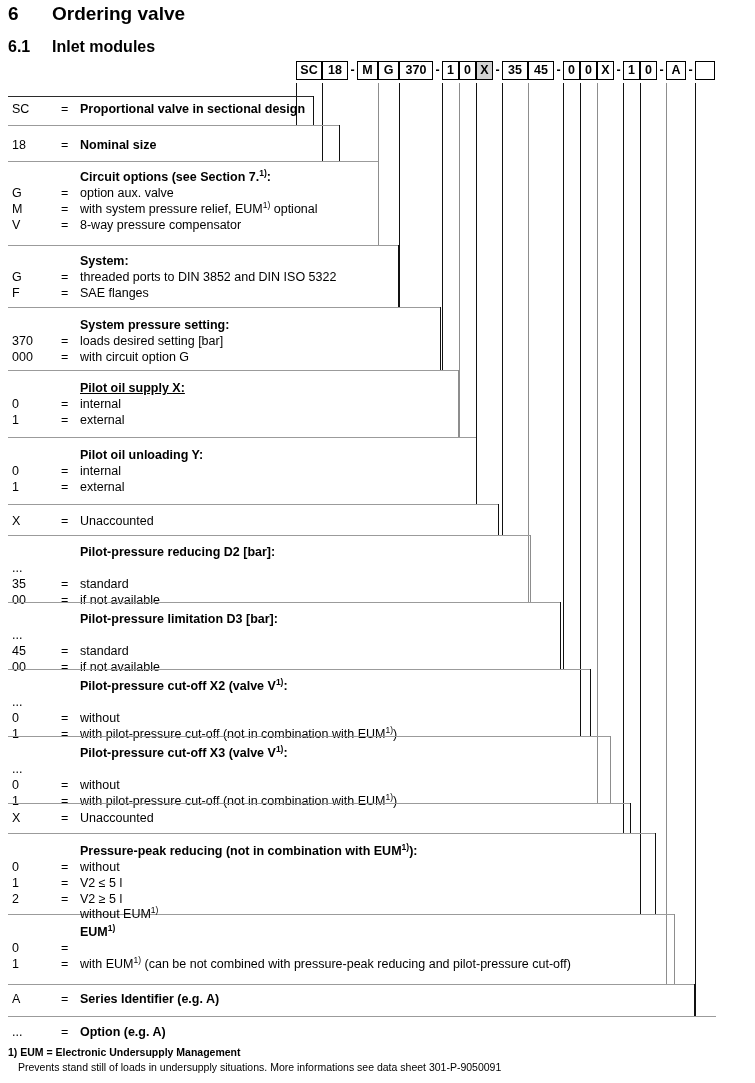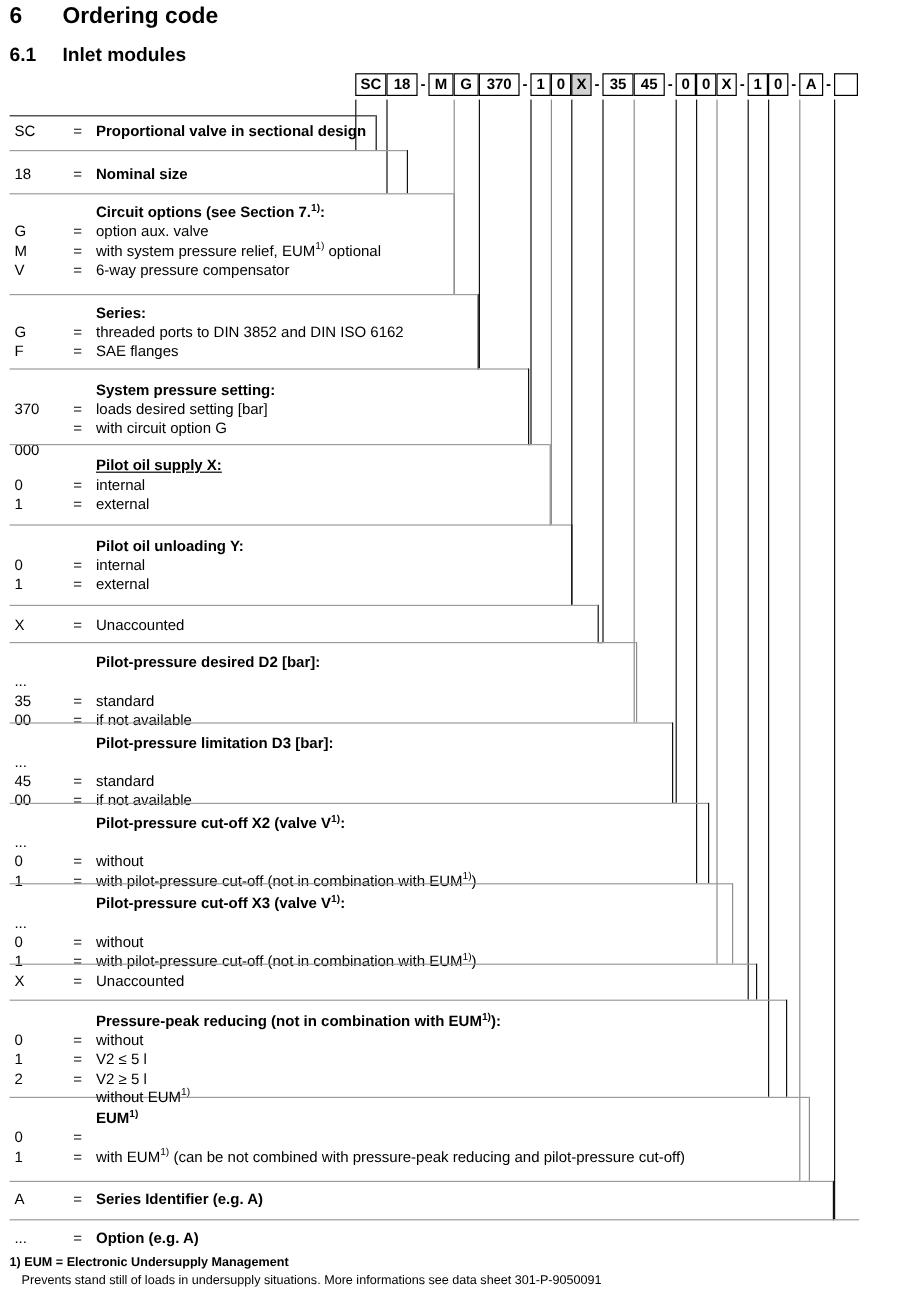--- a/index.html
+++ b/index.html
@@ -52,21 +52,21 @@
   sup{font-size:8.5px;vertical-align:super;line-height:0;}
 
   
   #fn1{position:absolute;left:8px;top:1046px;font-size:10.5px;font-weight:bold;white-space:nowrap;}
   #fn2{position:absolute;left:18px;top:1061px;font-size:10.5px;white-space:nowrap;}
 </style>
 </head>
 <body>
 
 <div class="hd" id="h-num1">6</div>
-<div class="hd" id="h-txt1">Ordering code</div>
+<div class="hd" id="h-txt1">Ordering valve</div>
 <div class="hd" id="h-num2">6.1</div>
 <div class="hd" id="h-txt2">Inlet modules</div>
 
 <div id="code-strip">
     <div class="cbox" style="left: 0px; width: 26px;">SC</div>
     <div class="cbox" style="left: 26px; width: 26px;">18</div>
     <div class="cdash" style="left: 52px;">-</div>
     <div class="cbox" style="left: 61px; width: 21px;">M</div>
     <div class="cbox" style="left: 82px; width: 21px;">G</div>
     <div class="cbox" style="left: 103px; width: 34px;">370</div>
@@ -152,35 +152,35 @@
     <div class="rule" style="top: 161px; width: 370px;"></div>
     <div class="title-row" style="top: 171px;">Circuit options (see Section 7.<sup>1)</sup>:</div>
     <div class="code" style="top: 187px;">G</div>
     <div class="eq" style="top: 187px;">=</div>
     <div class="desc" style="top: 187px;">option aux. valve</div>
     <div class="code" style="top: 203px;">M</div>
     <div class="eq" style="top: 203px;">=</div>
     <div class="desc" style="top: 203px;">with system pressure relief, EUM<sup>1)</sup> optional</div>
     <div class="code" style="top: 219px;">V</div>
     <div class="eq" style="top: 219px;">=</div>
-    <div class="desc" style="top: 219px;">6-way pressure compensator</div>
+    <div class="desc" style="top: 219px;">8-way pressure compensator</div>
     <div class="rule" style="top: 245px; width: 390px;"></div>
-    <div class="title-row" style="top: 255px;">Series:</div>
+    <div class="title-row" style="top: 255px;">System:</div>
     <div class="code" style="top: 271px;">G</div>
     <div class="eq" style="top: 271px;">=</div>
-    <div class="desc" style="top: 271px;">threaded ports to DIN 3852 and DIN ISO 6162</div>
+    <div class="desc" style="top: 271px;">threaded ports to DIN 3852 and DIN ISO 5322</div>
     <div class="code" style="top: 287px;">F</div>
     <div class="eq" style="top: 287px;">=</div>
     <div class="desc" style="top: 287px;">SAE flanges</div>
     <div class="rule" style="top: 307px; width: 432px;"></div>
     <div class="title-row" style="top: 319px;">System pressure setting:</div>
     <div class="code" style="top: 335px;">370</div>
     <div class="eq" style="top: 335px;">=</div>
     <div class="desc" style="top: 335px;">loads desired setting [bar]</div>
-    <div class="code" style="top: 369px;">000</div>
+    <div class="code" style="top: 351px;">000</div>
     <div class="eq" style="top: 351px;">=</div>
     <div class="desc" style="top: 351px;">with circuit option G</div>
     <div class="rule" style="top: 370px; width: 450px;"></div>
     <div class="title-row" style="top: 382px; text-decoration: underline;">Pilot oil supply X:</div>
     <div class="code" style="top: 398px;">0</div>
     <div class="eq" style="top: 398px;">=</div>
     <div class="desc" style="top: 398px;">internal</div>
     <div class="code" style="top: 414px;">1</div>
     <div class="eq" style="top: 414px;">=</div>
     <div class="desc" style="top: 414px;">external</div>
@@ -190,21 +190,21 @@
     <div class="eq" style="top: 465px;">=</div>
     <div class="desc" style="top: 465px;">internal</div>
     <div class="code" style="top: 481px;">1</div>
     <div class="eq" style="top: 481px;">=</div>
     <div class="desc" style="top: 481px;">external</div>
     <div class="rule" style="top: 504px; width: 490px;"></div>
     <div class="code" style="top: 515px;">X</div>
     <div class="eq" style="top: 515px;">=</div>
     <div class="desc" style="top: 515px;">Unaccounted</div>
     <div class="rule" style="top: 535px; width: 522px;"></div>
-    <div class="title-row" style="top: 546px;">Pilot-pressure desired D2 [bar]:</div>
+    <div class="title-row" style="top: 546px;">Pilot-pressure reducing D2 [bar]:</div>
     <div class="code" style="top: 562px;">...</div>
     <div class="code" style="top: 578px;">35</div>
     <div class="eq" style="top: 578px;">=</div>
     <div class="desc" style="top: 578px;">standard</div>
     <div class="code" style="top: 594px;">00</div>
     <div class="eq" style="top: 594px;">=</div>
     <div class="desc" style="top: 594px;">if not available</div>
     <div class="rule" style="top: 602px; width: 552px;"></div>
     <div class="title-row" style="top: 613px;">Pilot-pressure limitation D3 [bar]:</div>
     <div class="code" style="top: 629px;">...</div>

